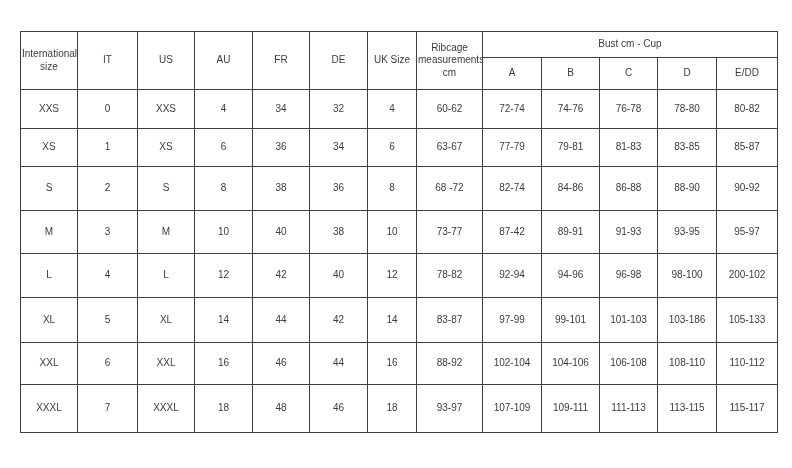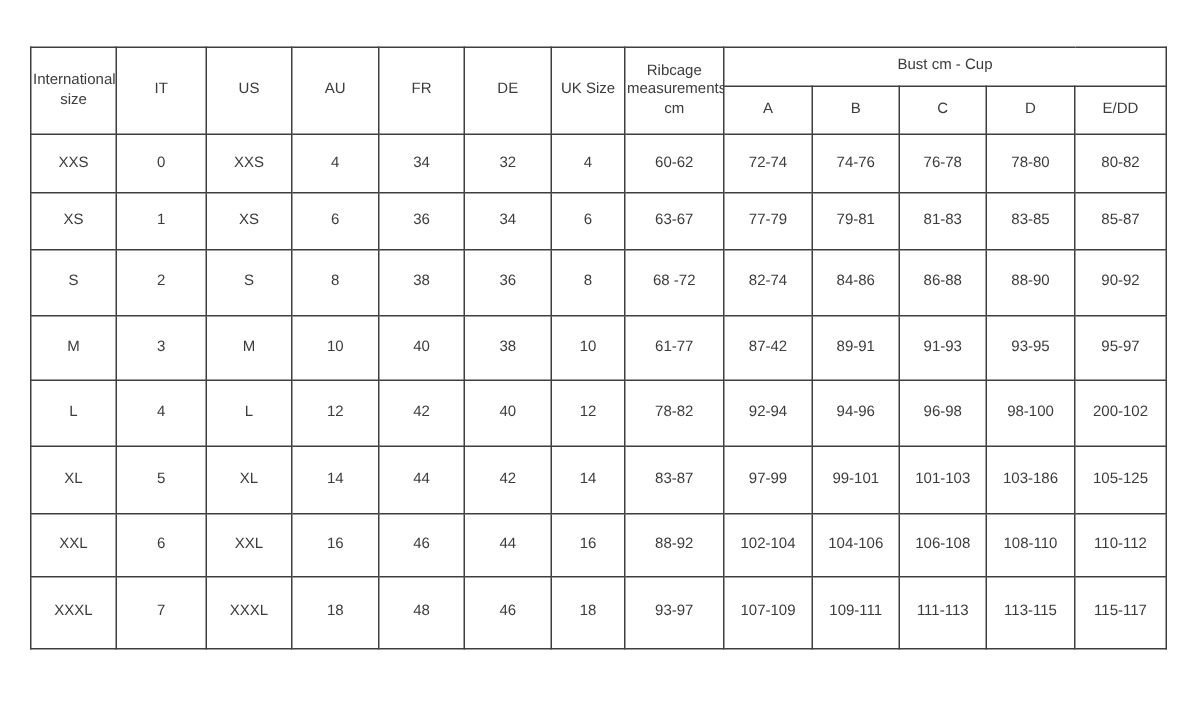--- a/index.html
+++ b/index.html
@@ -137,21 +137,21 @@
         <td>90-92</td>
       </tr>
       <tr class="r3">
         <td>M</td>
         <td>3</td>
         <td>M</td>
         <td>10</td>
         <td>40</td>
         <td>38</td>
         <td>10</td>
-        <td>61-77</td>
+        <td>73-77</td>
         <td>87-42</td>
         <td>89-91</td>
         <td>91-93</td>
         <td>93-95</td>
         <td>95-97</td>
       </tr>
       <tr class="r4">
         <td>L</td>
         <td>4</td>
         <td>L</td>
@@ -172,21 +172,21 @@
         <td>XL</td>
         <td>14</td>
         <td>44</td>
         <td>42</td>
         <td>14</td>
         <td>83-87</td>
         <td>97-99</td>
         <td>99-101</td>
         <td>101-103</td>
         <td>103-186</td>
-        <td>105-125</td>
+        <td>105-133</td>
       </tr>
       <tr class="r6">
         <td>XXL</td>
         <td>6</td>
         <td>XXL</td>
         <td>16</td>
         <td>46</td>
         <td>44</td>
         <td>16</td>
         <td>88-92</td>

